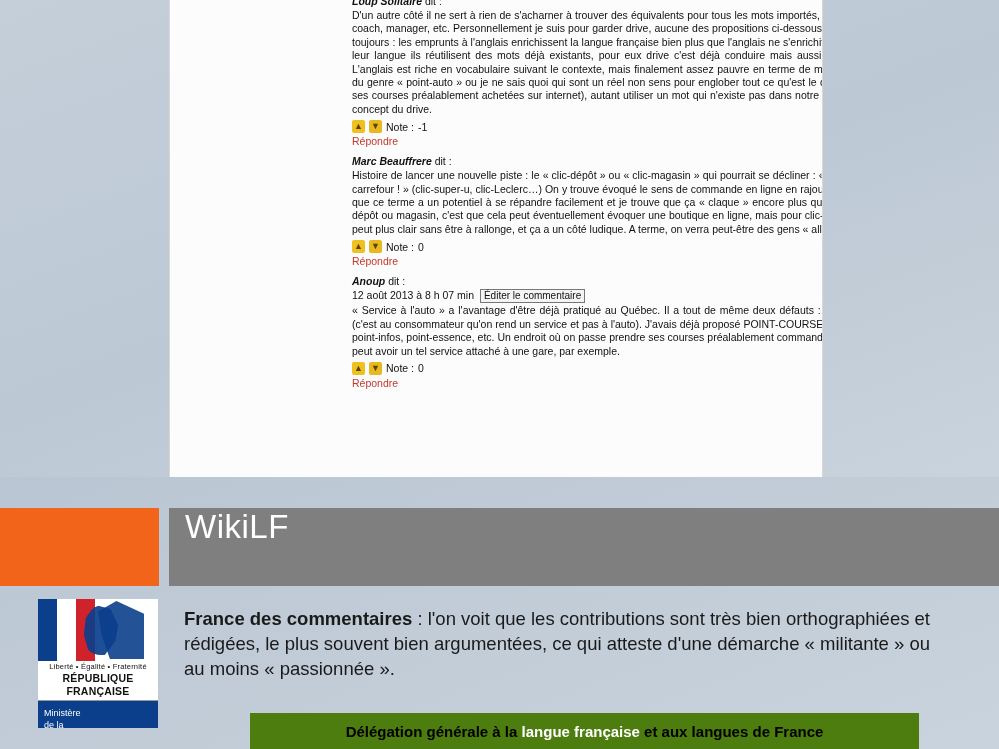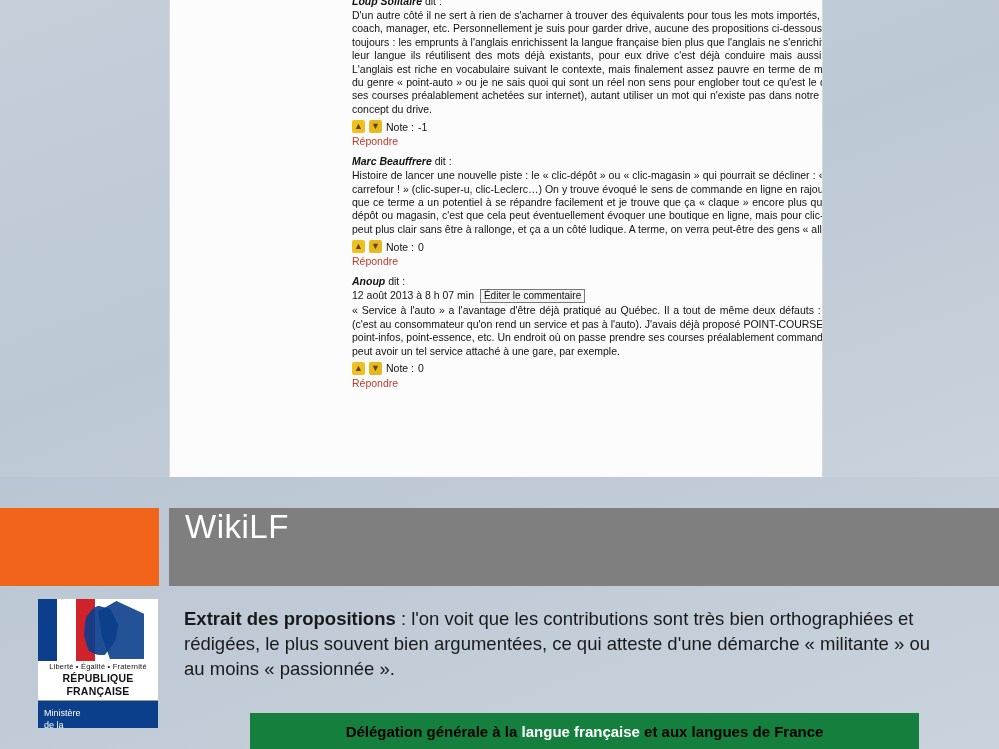--- a/index.html
+++ b/index.html
@@ -198,21 +198,21 @@
     font-size: 18.5px;
     line-height: 25px;
     color: #1a1a1a;
   }
   .caption b { font-weight: bold; }
 
   .red-bar {
     position: absolute;
     left: 250px; top: 124px;
     width: 669px; height: 36px;
-    background: #15803d;
+    background: #4d7c0f;
     display: flex;
     align-items: center;
     justify-content: center;
   }
   .red-bar .rb-text {
     color: #000000;
     font-size: 15px;
     font-weight: bold;
     white-space: nowrap;
   }
@@ -298,20 +298,20 @@
     <div class="rf">RÉPUBLIQUE FRANÇAISE</div>
     <div class="ministere">
       <div class="m-small">Ministère</div>
       <div class="m-small">de la</div>
       <div class="m-big">Culture</div>
       <div class="m-big">Communication</div>
     </div>
   </div>
 
   <div class="caption">
-    <b>Extrait des propositions</b><span> : l'on voit que les contributions sont très bien orthographiées et rédigées, le plus souvent bien argumentées, ce qui atteste d'une démarche « militante » ou au moins « passionnée ».</span>
+    <b>France des commentaires</b><span> : l'on voit que les contributions sont très bien orthographiées et rédigées, le plus souvent bien argumentées, ce qui atteste d'une démarche « militante » ou au moins « passionnée ».</span>
   </div>
 
   <div class="red-bar">
     <span class="rb-text"><span>Délégation générale à la </span><span class="rb-hl">langue française</span><span> et aux langues de France</span></span>
   </div>
 
 </div>
 
 </body></html>

